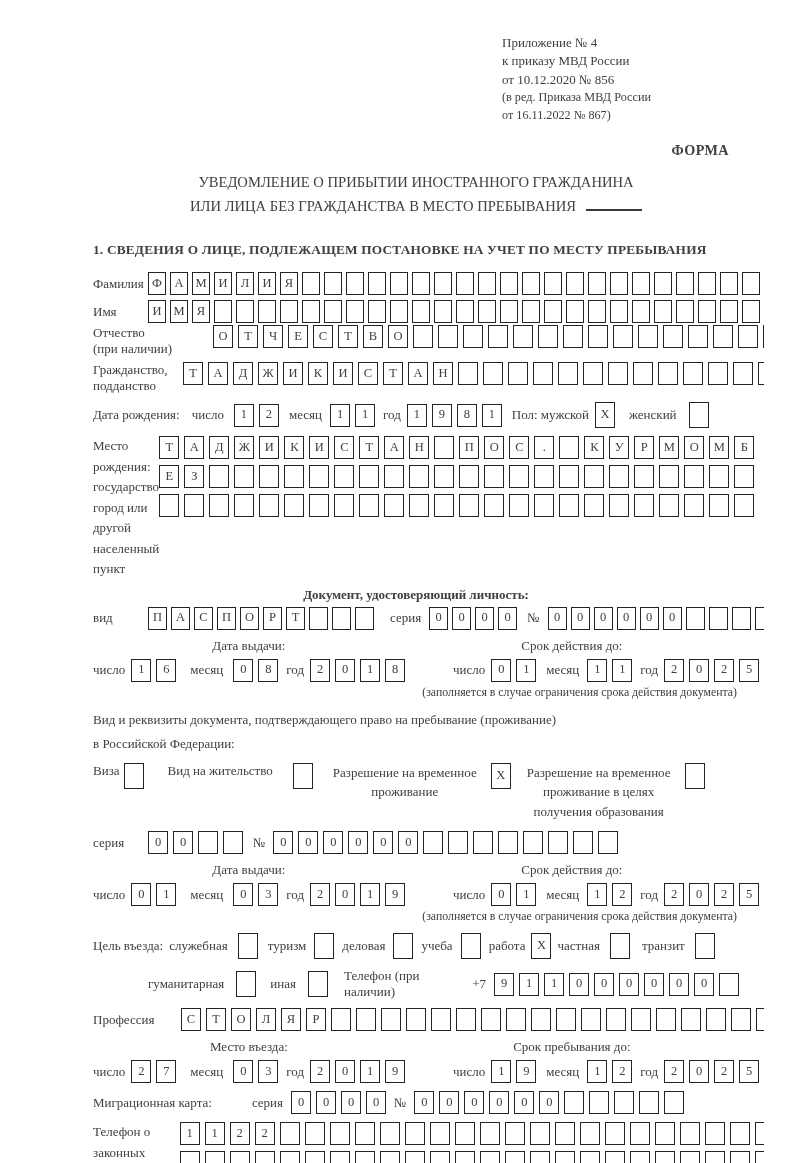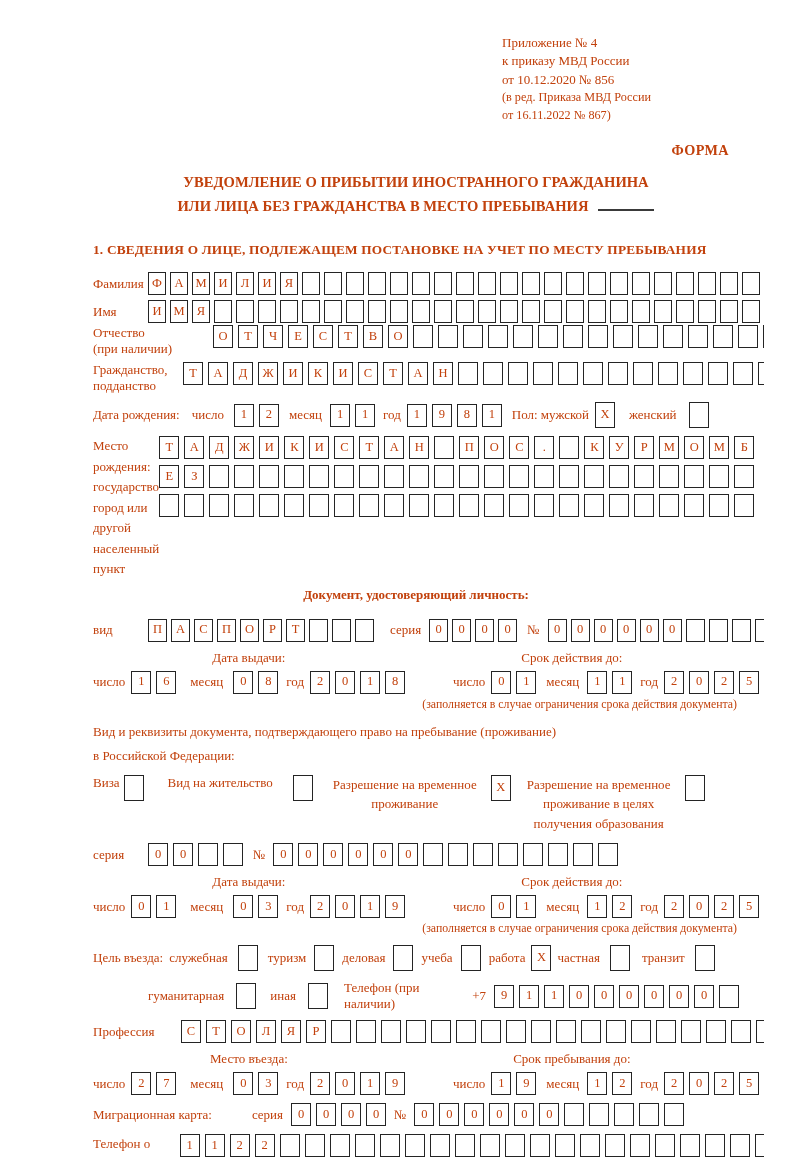--- a/index.html
+++ b/index.html
@@ -1,26 +1,26 @@
 <!DOCTYPE html>
 <html><head>
 <meta charset="utf-8">
 <style>
   * { box-sizing: border-box; }
   html, body { margin: 0; padding: 0; background: #ffffff; }
   .page {
     width: 728px; height: 1163px; margin: 0 auto; background: #ffffff;
-    color: #c2410c; font-family: "Liberation Serif", "DejaVu Serif", serif;
+    color: #404040; font-family: "Liberation Serif", "DejaVu Serif", serif;
     font-size: 13px; padding: 34px 25px 20px 57px; position: relative; overflow: hidden;
   }
   
   .hdr { margin-left: auto; width: 237px; line-height: 1.42; }
   .hdr .ed { font-size: 12.2px; }
   .forma { text-align: right; font-weight: 700; font-size: 14.2px; margin: 18px 10px 0 0; letter-spacing: .4px; }
-  .title { text-align: center; font-weight: 700; font-size: 14.6px; line-height: 1.62; margin-top: 12px; }
+  .title { text-align: center; font-weight: 400; font-size: 14.6px; line-height: 1.62; margin-top: 12px; }
   .blank { display: inline-block; width: 56px; height: 4px; border-bottom: 2.5px solid #3a3a3a; margin-left: 10px; }
   .sec { font-weight: 700; font-size: 13.3px; margin-top: 24px; letter-spacing: .2px; }
 
   
   .frow { display: flex; align-items: center; margin-top: 5px; }
   .top { align-items: flex-start; }
   .lab, .lbl { flex: none; }
   .cells { display: flex; gap: 4px; flex: none; }
   .cell {
     flex: none; width: 18px; height: 23px; border: 1.6px solid #242424;
@@ -41,21 +41,21 @@
   .dgroup { display: flex; align-items: center; flex: none; }
   .note-right { text-align: right; font-size: 11.8px; margin-top: 3px; padding-right: 2px; }
   .txt { margin-top: 10px; line-height: 1.5; }
   .visa-row { display: flex; align-items: flex-start; margin-top: 9px; }
   .pre { white-space: pre-line; text-align: center; line-height: 1.5; }
   .purpose-row { display: flex; align-items: center; margin-top: 9px; }
 
   .ml4{margin-left:4px}.ml6{margin-left:6px}.ml8{margin-left:8px}.ml10{margin-left:10px}
   .ml12{margin-left:12px}.ml14{margin-left:14px}.ml16{margin-left:16px}.ml20{margin-left:20px}
   .ml24{margin-left:24px}.ml30{margin-left:16px}.ml40{margin-left:40px}
-  .mt2{margin-top:2px}.mt6{margin-top:16px}.mt8{margin-top:8px}.mt10{margin-top:10px}.mt14{margin-top:14px}
+  .mt2{margin-top:2px}.mt6{margin-top:4px}.mt8{margin-top:8px}.mt10{margin-top:10px}.mt14{margin-top:14px}
 </style>
 </head>
 <body>
 
 <div class="page">
 
   <div class="hdr">
     <div>Приложение № 4</div>
     <div>к приказу МВД России</div>
     <div>от 10.12.2020 № 856</div>

